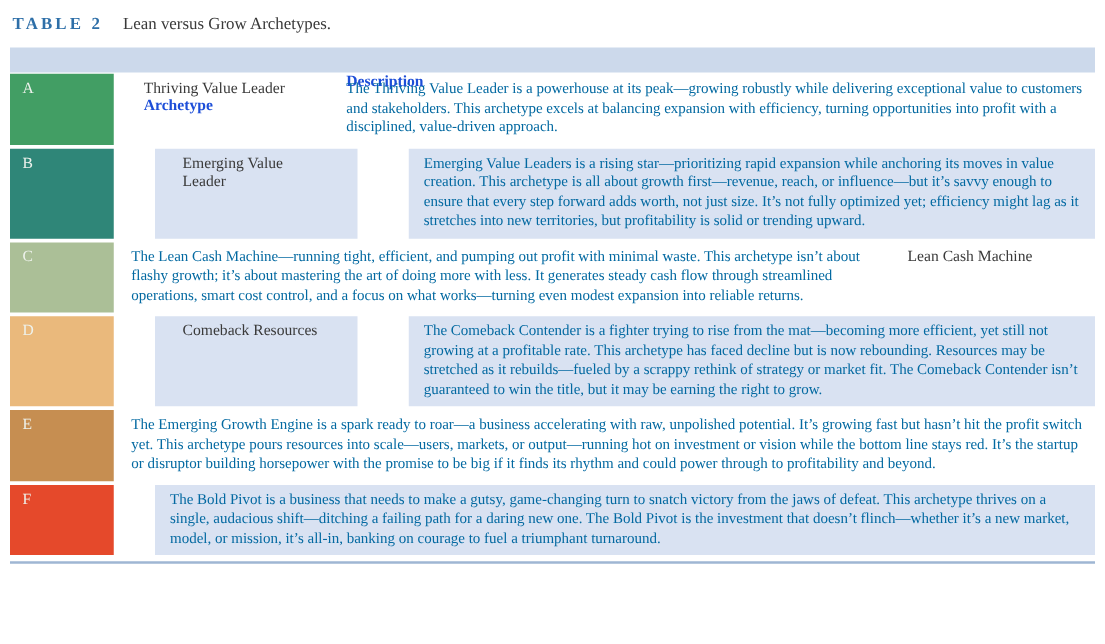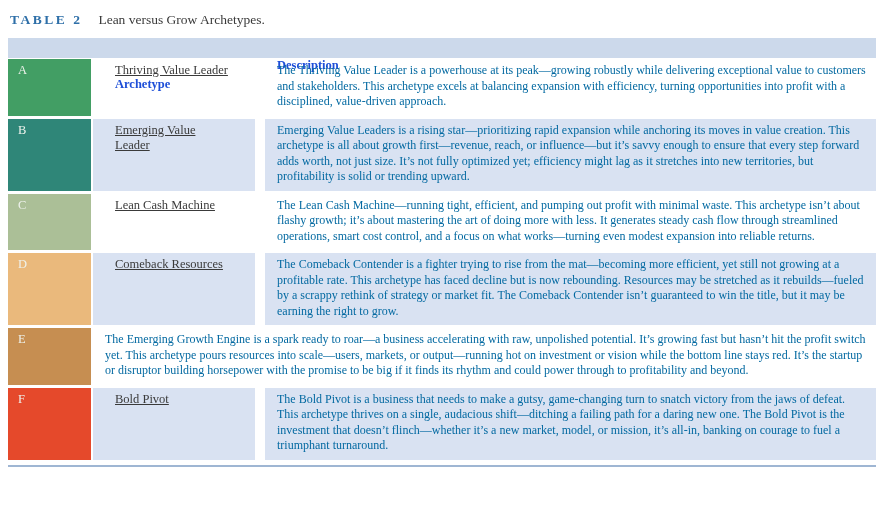--- a/index.html
+++ b/index.html
@@ -50,31 +50,30 @@
     color: #eef2ec;
     font-size: 12.5px;
     padding: 4px 0 0 10px;
   }
   .arch-cell {
     font-size: 12.5px;
     color: #3a3a3a;
     line-height: 15.5px;
     padding: 4px 0 0 22px;
     white-space: pre-line;
-    text-decoration: underline;
   }
   .desc-cell {
     font-size: 12px;
     color: #0369a1;
     line-height: 15.5px;
     padding: 4px 10px 6px 12px;
     min-height: 52px;
   }
   .body-row.alt .arch-cell,
-  .body-row.alt .desc-cell { background: var(--alt-row-bg, #d9e2f2); }
+  .body-row.alt .desc-cell { background: var(--alt-row-bg, #d9e2f2); margin-left: 31px; }
 
   .bottom-rule {
     width: 868px;
     height: 2px;
     background: var(--rule-color, #9fb6d3);
     margin-top: 5px;
   }
 </style>
 </head>
 <body>
@@ -100,38 +99,37 @@
 
   <div class="row body-row alt">
     <div class="cell class-col class-cell" style="background: rgb(47, 134, 120);">B</div>
     <div class="cell arch-col arch-cell">Emerging Value
 Leader</div>
     <div class="cell desc-col desc-cell">Emerging Value Leaders is a rising star—prioritizing rapid expansion while anchoring its moves in value creation. This archetype is all about growth first—revenue, reach, or influence—but it’s savvy enough to ensure that every step forward adds worth, not just size. It’s not fully optimized yet; efficiency might lag as it stretches into new territories, but profitability is solid or trending upward.</div>
   </div>
 
   <div class="row body-row">
     <div class="cell class-col class-cell" style="background: rgb(171, 191, 151);">C</div>
+    <div class="cell desc-col desc-cell">The Lean Cash Machine—running tight, efficient, and pumping out profit with minimal waste. This archetype isn’t about flashy growth; it’s about mastering the art of doing more with less. It generates steady cash flow through streamlined operations, smart cost control, and a focus on what works—turning even modest expansion into reliable returns.</div>
     <div class="cell arch-col arch-cell">Lean Cash Machine</div>
-    <div class="cell desc-col desc-cell">The Lean Cash Machine—running tight, efficient, and pumping out profit with minimal waste. This archetype isn’t about flashy growth; it’s about mastering the art of doing more with less. It generates steady cash flow through streamlined operations, smart cost control, and a focus on what works—turning even modest expansion into reliable returns.</div>
   </div>
 
   <div class="row body-row alt">
     <div class="cell class-col class-cell" style="background: rgb(234, 185, 124);">D</div>
     <div class="cell arch-col arch-cell">Comeback Resources</div>
     <div class="cell desc-col desc-cell">The Comeback Contender is a fighter trying to rise from the mat—becoming more efficient, yet still not growing at a profitable rate. This archetype has faced decline but is now rebounding. Resources may be stretched as it rebuilds—fueled by a scrappy rethink of strategy or market fit. The Comeback Contender isn’t guaranteed to win the title, but it may be earning the right to grow.</div>
   </div>
 
   <div class="row body-row">
     <div class="cell class-col class-cell" style="background: rgb(198, 142, 81);">E</div>
     <div class="cell desc-col desc-cell">The Emerging Growth Engine is a spark ready to roar—a business accelerating with raw, unpolished potential. It’s growing fast but hasn’t hit the profit switch yet. This archetype pours resources into scale—users, markets, or output—running hot on investment or vision while the bottom line stays red. It’s the startup or disruptor building horsepower with the promise to be big if it finds its rhythm and could power through to profitability and beyond.</div>
   </div>
 
   <div class="row body-row alt">
     <div class="cell class-col class-cell" style="background: rgb(229, 73, 43);">F</div>
-    <div class="cell arch-col arch-cell">Bold Pivot</div>
     <div class="cell desc-col desc-cell">The Bold Pivot is a business that needs to make a gutsy, game-changing turn to snatch victory from the jaws of defeat. This archetype thrives on a single, audacious shift—ditching a failing path for a daring new one. The Bold Pivot is the investment that doesn’t flinch—whether it’s a new market, model, or mission, it’s all-in, banking on courage to fuel a triumphant turnaround.</div>
   </div>
 </div>
   </div>
 
   <div class="bottom-rule"></div>
 
 </div>
 
 </body></html>

